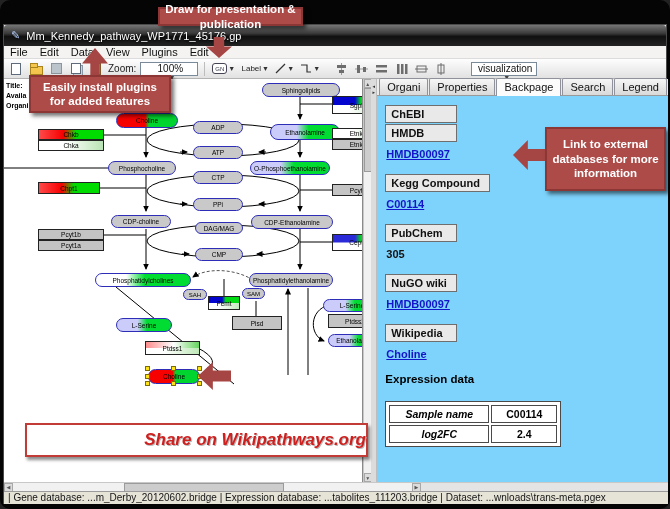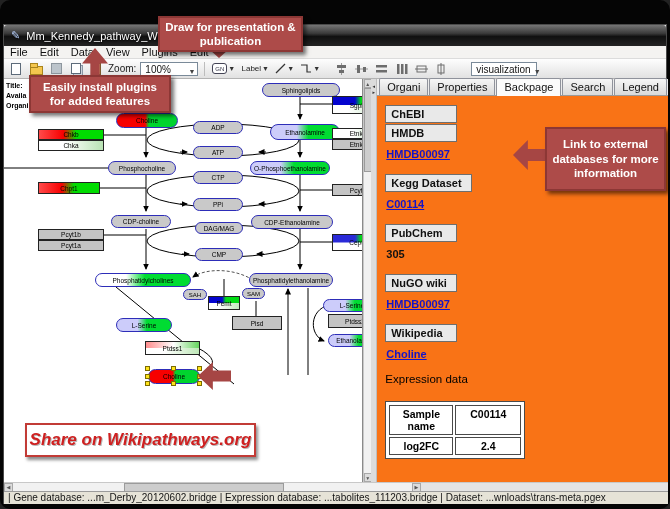--- a/index.html
+++ b/index.html
@@ -16,22 +16,22 @@
   #toolbar{height:20px;background:linear-gradient(#fefefe,#e1e1e1);border-bottom:1px solid #b3b3b3;
     display:flex;align-items:center;padding:0 4px;gap:4px;}
   .tbtn{height:16px;min-width:16px;display:flex;align-items:center;justify-content:center;border:1px solid transparent;border-radius:2px;}
   .ic-new{width:10px;height:12px;background:#fff;border:1px solid #5d6b7a;}
   .ic-open{width:13px;height:9px;background:#f4c64e;border:1px solid #a9841c;margin-top:3px;position:relative;}
   .ic-open:before{content:"";position:absolute;left:-1px;top:-4px;width:6px;height:3px;background:#f4c64e;border:1px solid #a9841c;}
   .ic-save{width:11px;height:11px;background:#bcc4cb;border:1px solid #8d969e;}
   .ic-copy{width:10px;height:11px;background:#fff;border:1px solid #5d6b7a;box-shadow:2px 2px 0 -1px #cfd6dd,2px 2px 0 0 #8a97a5;}
   .ic-paste{width:10px;height:12px;background:#c99a64;border:1px solid #7d5a2d;}
   .tb-label{font-size:10px;color:#222;}
-  .combo{background:#fff;border:1px solid #7a8a99;height:14px;display:flex;align-items:flex-end;justify-content:space-between;
-    font-size:10px;padding:0 2px 0 4px;color:#111;}
+  .combo{background:#fff;border:1px solid #7a8a99;height:14px;display:flex;align-items:center;justify-content:space-between;
+    font-size:10px;padding:0 2px 0 4px;color:#111;flex-direction:column;}
   .combo .arr{font-size:7px;color:#444;margin-left:3px;}
   .sep{width:1px;height:14px;background:#bdbdbd;margin:0 2px;}
   .dd-arr{font-size:7px;color:#333;margin-left:1px;}
   .ic-node{width:15px;height:11px;border:1px solid #445;border-radius:3px;background:#fff;font-size:6px;display:flex;align-items:center;justify-content:center;color:#334;}
   
   #main{position:absolute;left:0;top:54px;width:664px;height:403px;display:flex;}
   #canvas{position:relative;width:416px;height:403px;background:#fff;border-right:1px solid #8a8a8a;overflow:hidden;}
   #canvas-info{position:absolute;left:2px;top:2px;width:28px;overflow:hidden;font-size:7px;font-weight:bold;line-height:10px;color:#000;z-index:3;}
   #canvas-info div{white-space:nowrap;}
   #edges{position:absolute;left:0;top:0;z-index:1;}
@@ -64,44 +64,44 @@
   .h-thumb{position:absolute;left:120px;width:160px;height:9px;background:#cdcdcd;border:1px solid #9b9b9b;}
   #hscroll-filler{flex:1;background:#e4e4e4;border-top:1px solid #c8c8c8;}
   
   #panel{flex:1;display:flex;background:#ececec;}
   #sash{width:6px;background:#dcdcdc;border-right:1px solid #bdbdbd;font-size:5px;color:#333;text-align:center;padding-top:4px;}
   #panel-inner{flex:1;display:flex;flex-direction:column;}
   #tabs{height:17px;display:flex;align-items:flex-end;background:#ececec;border-bottom:1px solid #9a9a9a;padding-left:2px;}
   .tab{padding:2px 7px 2px 7px;font-size:11px;color:#111;background:linear-gradient(#f6f6f6,#d9d9d9);
     border:1px solid #8f929b;border-bottom:none;margin-right:1px;border-radius:2px 2px 0 0;line-height:12px;}
   .tab.active{background:#fbfbfb;padding-bottom:3px;position:relative;top:1px;}
-  #tabcontent{flex:1;background:#f97316;padding:8px 8px 0 8px;overflow:hidden;}
+  #tabcontent{flex:1;background:#7dd3fc;padding:8px 8px 0 8px;overflow:hidden;}
   .bp-header{display:inline-block;background:#e9e9e9;border:1px solid #6e6e6e;padding:2px 9px 2px 5px;
     font-weight:bold;font-size:11px;color:#111;min-width:72px;}
   .bp-link{display:block;color:#1414c8;font-weight:bold;font-size:11px;text-decoration:underline;margin:6px 0 13px 1px;}
   .bp-plain{display:block;color:#111;font-weight:bold;font-size:11px;margin:6px 0 13px 1px;}
-  #bp-expression-heading{font-weight:normal;font-size:11.5px;color:#000;margin:4px 0 16px 0;}
+  #bp-expression-heading{font-weight:bold;font-size:11.5px;color:#000;margin:4px 0 16px 0;}
   #bp-geneid{font-weight:bold;font-size:10px;color:#000;margin-bottom:2px;}
   #bp-table{display:inline-block;border:1px solid #4a4a4a;background:#fff;padding:1px;}
   .bp-row{display:flex;gap:2px;margin:2px;}
   .bp-cell{border:1px solid #4a4a4a;font-size:10.5px;font-weight:bold;color:#000;text-align:center;padding:2px 0;background:#fff;}
-  .cell-a{width:64px;}.cell-b{width:66px;}
+  .cell-a{width:100px;font-style:italic;}.cell-b{width:66px;}
   
   #statusbar{position:absolute;left:0;top:466px;width:664px;height:13px;background:#e6e3d7;border-top:1px solid #9b9b9b;
     font-size:10px;color:#151515;padding:0 4px;line-height:12px;white-space:nowrap;overflow:hidden;}
   
   .callout{position:absolute;background:#ad4b49;border:2px solid #8c3735;color:#fff;font-weight:bold;
     font-size:11.5px;line-height:1.25;text-align:center;display:flex;align-items:center;justify-content:center;
     box-shadow:3px 3px 4px rgba(0,0,0,.55);z-index:60;padding:2px 4px;}
   .co-arrow{position:absolute;background:#a64644;z-index:59;filter:drop-shadow(2px 2px 2px rgba(0,0,0,.4));}
   .arr-down{clip-path:polygon(30% 0,70% 0,70% 45%,100% 45%,50% 100%,0 45%,30% 45%);}
   .arr-up{clip-path:polygon(50% 0,100% 55%,68% 55%,68% 100%,32% 100%,32% 55%,0 55%);}
   .arr-left{clip-path:polygon(0 50%,45% 0,45% 30%,100% 30%,100% 70%,45% 70%,45% 100%);}
-  #share-box{position:absolute;left:25px;top:423px;width:231px;height:34px;background:#fff;border:2px solid #c23b36;
-    box-shadow:2px 3px 3px rgba(0,0,0,.45);display:flex;align-items:center;justify-content:center;z-index:55;}
+  #share-box{position:absolute;left:25px;top:423px;width:343px;height:34px;background:#fff;border:2px solid #c23b36;
+    box-shadow:2px 3px 3px rgba(0,0,0,.45);display:flex;align-items:center;justify-content:flex-end;z-index:55;}
   #share-text{color:#cf2020;font-weight:bold;font-style:italic;font-size:17px;text-shadow:1px 1px 0 #b9b9b9;}
   .mini-ic{display:block;}
 </style>
 </head>
 <body>
 
 <div id="frame">
   <div id="window">
 
     <div id="titlebar">
@@ -313,21 +313,21 @@
               <div class="tab">Organi</div>
               <div class="tab">Properties</div>
               <div class="tab active">Backpage</div>
               <div class="tab">Search</div>
               <div class="tab">Legend</div>
             </div>
           <div id="tabcontent">
             <div id="bp-sections">
                 <div class="bp-section"><div class="bp-header">ChEBI</div></div>
                 <div class="bp-section"><div class="bp-header">HMDB</div><a class="bp-link">HMDB00097</a></div>
-                <div class="bp-section"><div class="bp-header">Kegg Dataset</div><a class="bp-link">C00114</a></div>
+                <div class="bp-section"><div class="bp-header">Kegg Compound</div><a class="bp-link">C00114</a></div>
                 <div class="bp-section"><div class="bp-header">PubChem</div><div class="bp-plain">305</div></div>
                 <div class="bp-section"><div class="bp-header">NuGO wiki</div><a class="bp-link">HMDB00097</a></div>
                 <div class="bp-section"><div class="bp-header">Wikipedia</div><a class="bp-link">Choline</a></div>
               </div>
             <div id="bp-expression-heading">Expression data</div>
             <div id="bp-table"><div class="bp-row">
                   <div class="bp-cell cell-a">Sample name</div>
                   <div class="bp-cell cell-b">C00114</div>
                 </div><div class="bp-row">
                   <div class="bp-cell cell-a">log2FC</div>
@@ -345,21 +345,21 @@
         <div class="h-btn" style="margin-left:auto;">▶</div>
       </div>
       <div id="hscroll-filler"></div>
     </div>
 
     <div id="statusbar">
       <span>| Gene database: ...m_Derby_20120602.bridge | Expression database: ...tabolites_111203.bridge | Dataset: ...wnloads\trans-meta.pgex</span>
     </div>
   </div>
 
-  <div class="callout" style="left:158px;top:16px;width:145px;height:36px;">
+  <div class="callout" style="left:158px;top:7px;width:145px;height:19px;">
     <span>Draw for presentation &amp; publication</span>
   </div>
   <div class="co-arrow arr-down" style="left:206px;top:37px;width:26px;height:21px;"></div>
 
   <div class="callout" style="left:29px;top:75px;width:142px;height:38px;">
     <span>Easily install plugins for added features</span>
   </div>
   <div class="co-arrow arr-up" style="left:82px;top:48px;width:26px;height:28px;"></div>
 
   <div class="callout" style="left:545px;top:127px;width:121px;height:64px;">

